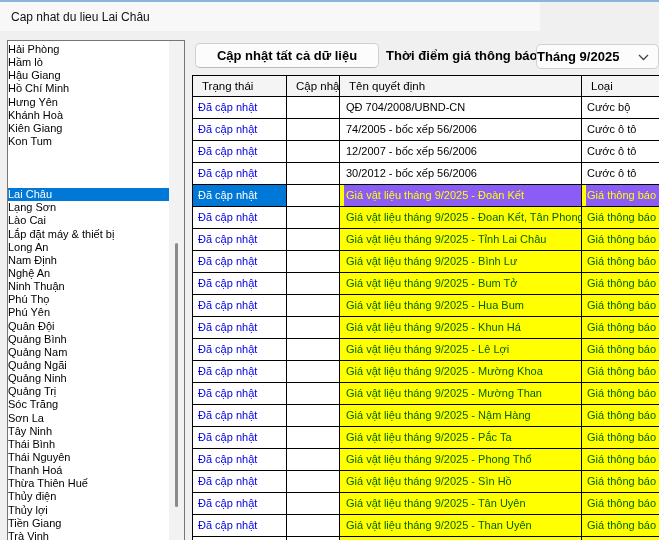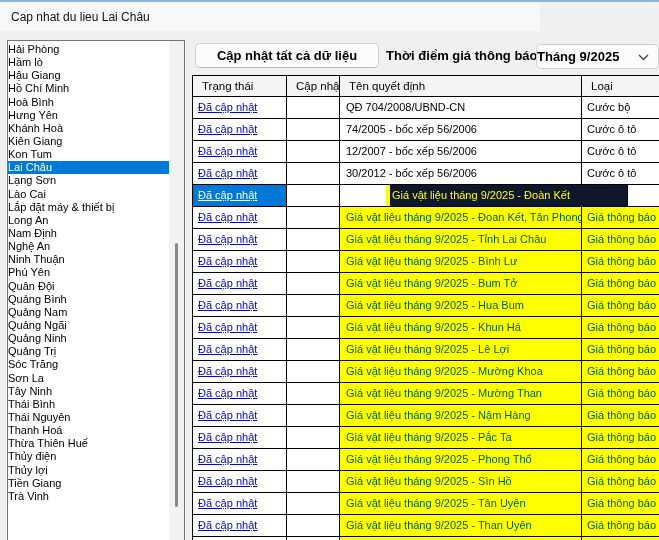--- a/index.html
+++ b/index.html
@@ -17,21 +17,21 @@
     position:absolute; left:7px; top:40px; width:178px; height:506px;
     background:#fff; border:1px solid #767676; overflow:hidden;
   }
   .lb-track { position:absolute; top:0; right:0; bottom:0; width:15px; background:#f2f2f2; }
   .lb-thumb { position:absolute; top:202px; right:6px; width:3px; height:264px; background:#8a8a8a; border-radius:2px; }
   .listbox ul { list-style:none; position:absolute; left:0; top:2px; width:161px; }
   .listbox li {
     height:13.15px; line-height:13.15px; font-size:11px; padding-left:0;
     white-space:nowrap; overflow:hidden; cursor:default;
   }
-  .listbox li.sel { background:#0078d7; color:#fff; }
+  .listbox li.sel { background:#0078d7; color:#fff;margin-top:40px; }
 
   
   .btn-update {
     position:absolute; left:195px; top:43px; width:184px; height:25px;
     background:#fcfcfc; border:1px solid #d0d0d0; border-bottom-color:#bbb; border-radius:5px;
     font-family:inherit; font-weight:bold; font-size:13px; color:#000; cursor:default;
   }
   .period-label { position:absolute; left:386px; top:48px; font-weight:bold; font-size:13px; white-space:nowrap; }
   .combo {
     position:absolute; left:536px; top:44px; width:123px; height:25px;
@@ -44,57 +44,57 @@
   .grid { position:absolute; left:192px; top:75px; width:500px; background:#fff; border:1px solid #000; }
   .gh, .gr { display:flex; border-bottom:1px solid #000; }
   .gh { height:21px; background:#f4f4f4; }
   .gr { height:22px; background:#fff; }
   .cell {
     border-right:1px solid #000; overflow:hidden; white-space:nowrap;
     padding-left:5px; font-size:11px; line-height:21px;
   }
   .gh .cell { font-size:11.5px; line-height:20px; padding-left:9px; color:#000; }
   .c1 { width:94px; } .c2 { width:53px; } .c3 { width:242px; padding-left:6px; } .c4 { flex:1; }
-  .gr .c1 { color:#0000e6;text-decoration:underline; }
+  .gr .c1 { color:#0000e6; }
   .gr.notice .c3, .gr.notice .c4 { background:#ffff00; color:#006400; }
   .gr.sel .c1 { background:#0078d7; color:#fff; }
   .gr.sel.notice .c3, .gr.sel.notice .c4 {
-    background:#0f172a; color:#ffff00; box-shadow:inset 4px 0 0 0 #ffff00;margin-left:46px;
+    background:#8b5cf6; color:#ffff00; box-shadow:inset 4px 0 0 0 #ffff00;
   }
 </style>
 </head>
 <body>
 
 <div class="top-edge"></div>
 
 <div class="titlebar">
   <span class="title">Cap nhat du lieu Lai Châu</span>
 </div>
 
 <div class="listbox">
   <div class="lb-track"></div>
   <ul>
 
   <li class="province">Hải Phòng</li>
       <li class="province">Hầm lò</li>
       <li class="province">Hậu Giang</li>
       <li class="province">Hồ Chí Minh</li>
-      <li class="province">Hoà Bình</li>
       <li class="province">Hưng Yên</li>
       <li class="province">Khánh Hoà</li>
       <li class="province">Kiên Giang</li>
       <li class="province">Kon Tum</li>
       <li class="province sel">Lai Châu</li>
       <li class="province">Lạng Sơn</li>
       <li class="province">Lào Cai</li>
       <li class="province">Lắp đặt máy &amp; thiết bị</li>
       <li class="province">Long An</li>
       <li class="province">Nam Định</li>
       <li class="province">Nghệ An</li>
       <li class="province">Ninh Thuận</li>
+      <li class="province">Phú Thọ</li>
       <li class="province">Phú Yên</li>
       <li class="province">Quân Đội</li>
       <li class="province">Quảng Bình</li>
       <li class="province">Quảng Nam</li>
       <li class="province">Quảng Ngãi</li>
       <li class="province">Quảng Ninh</li>
       <li class="province">Quảng Trị</li>
       <li class="province">Sóc Trăng</li>
       <li class="province">Sơn La</li>
       <li class="province">Tây Ninh</li>

